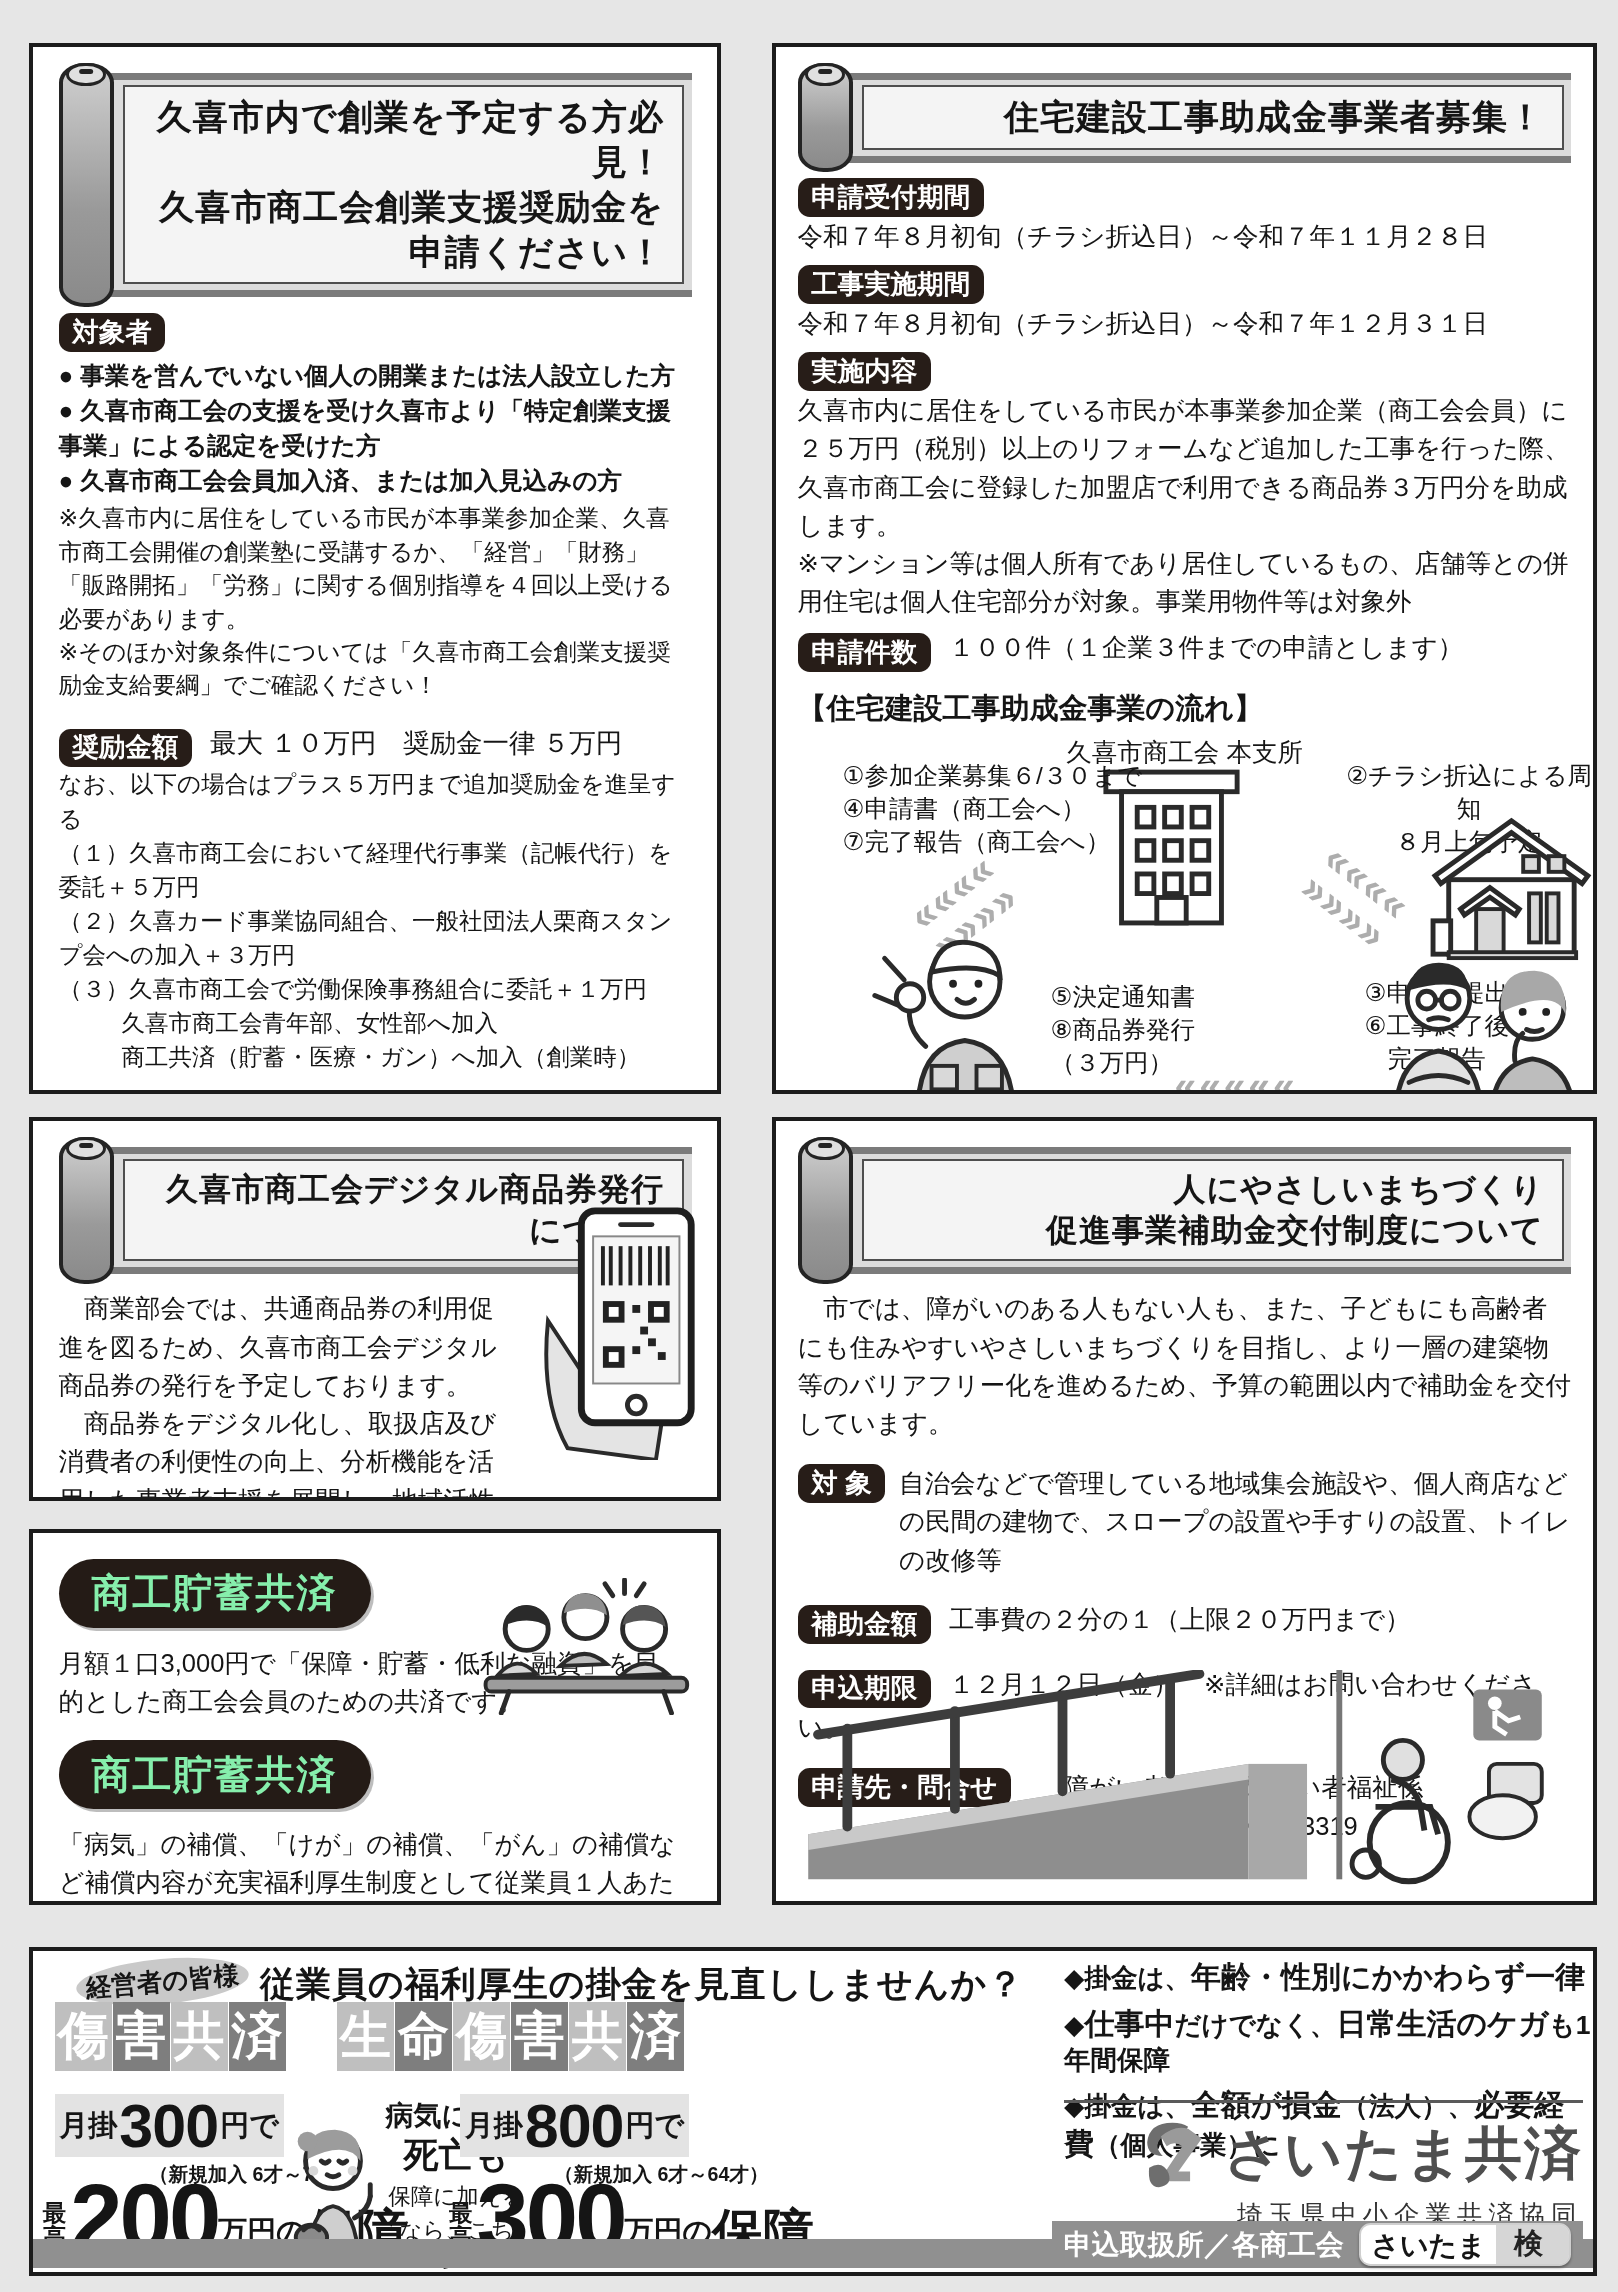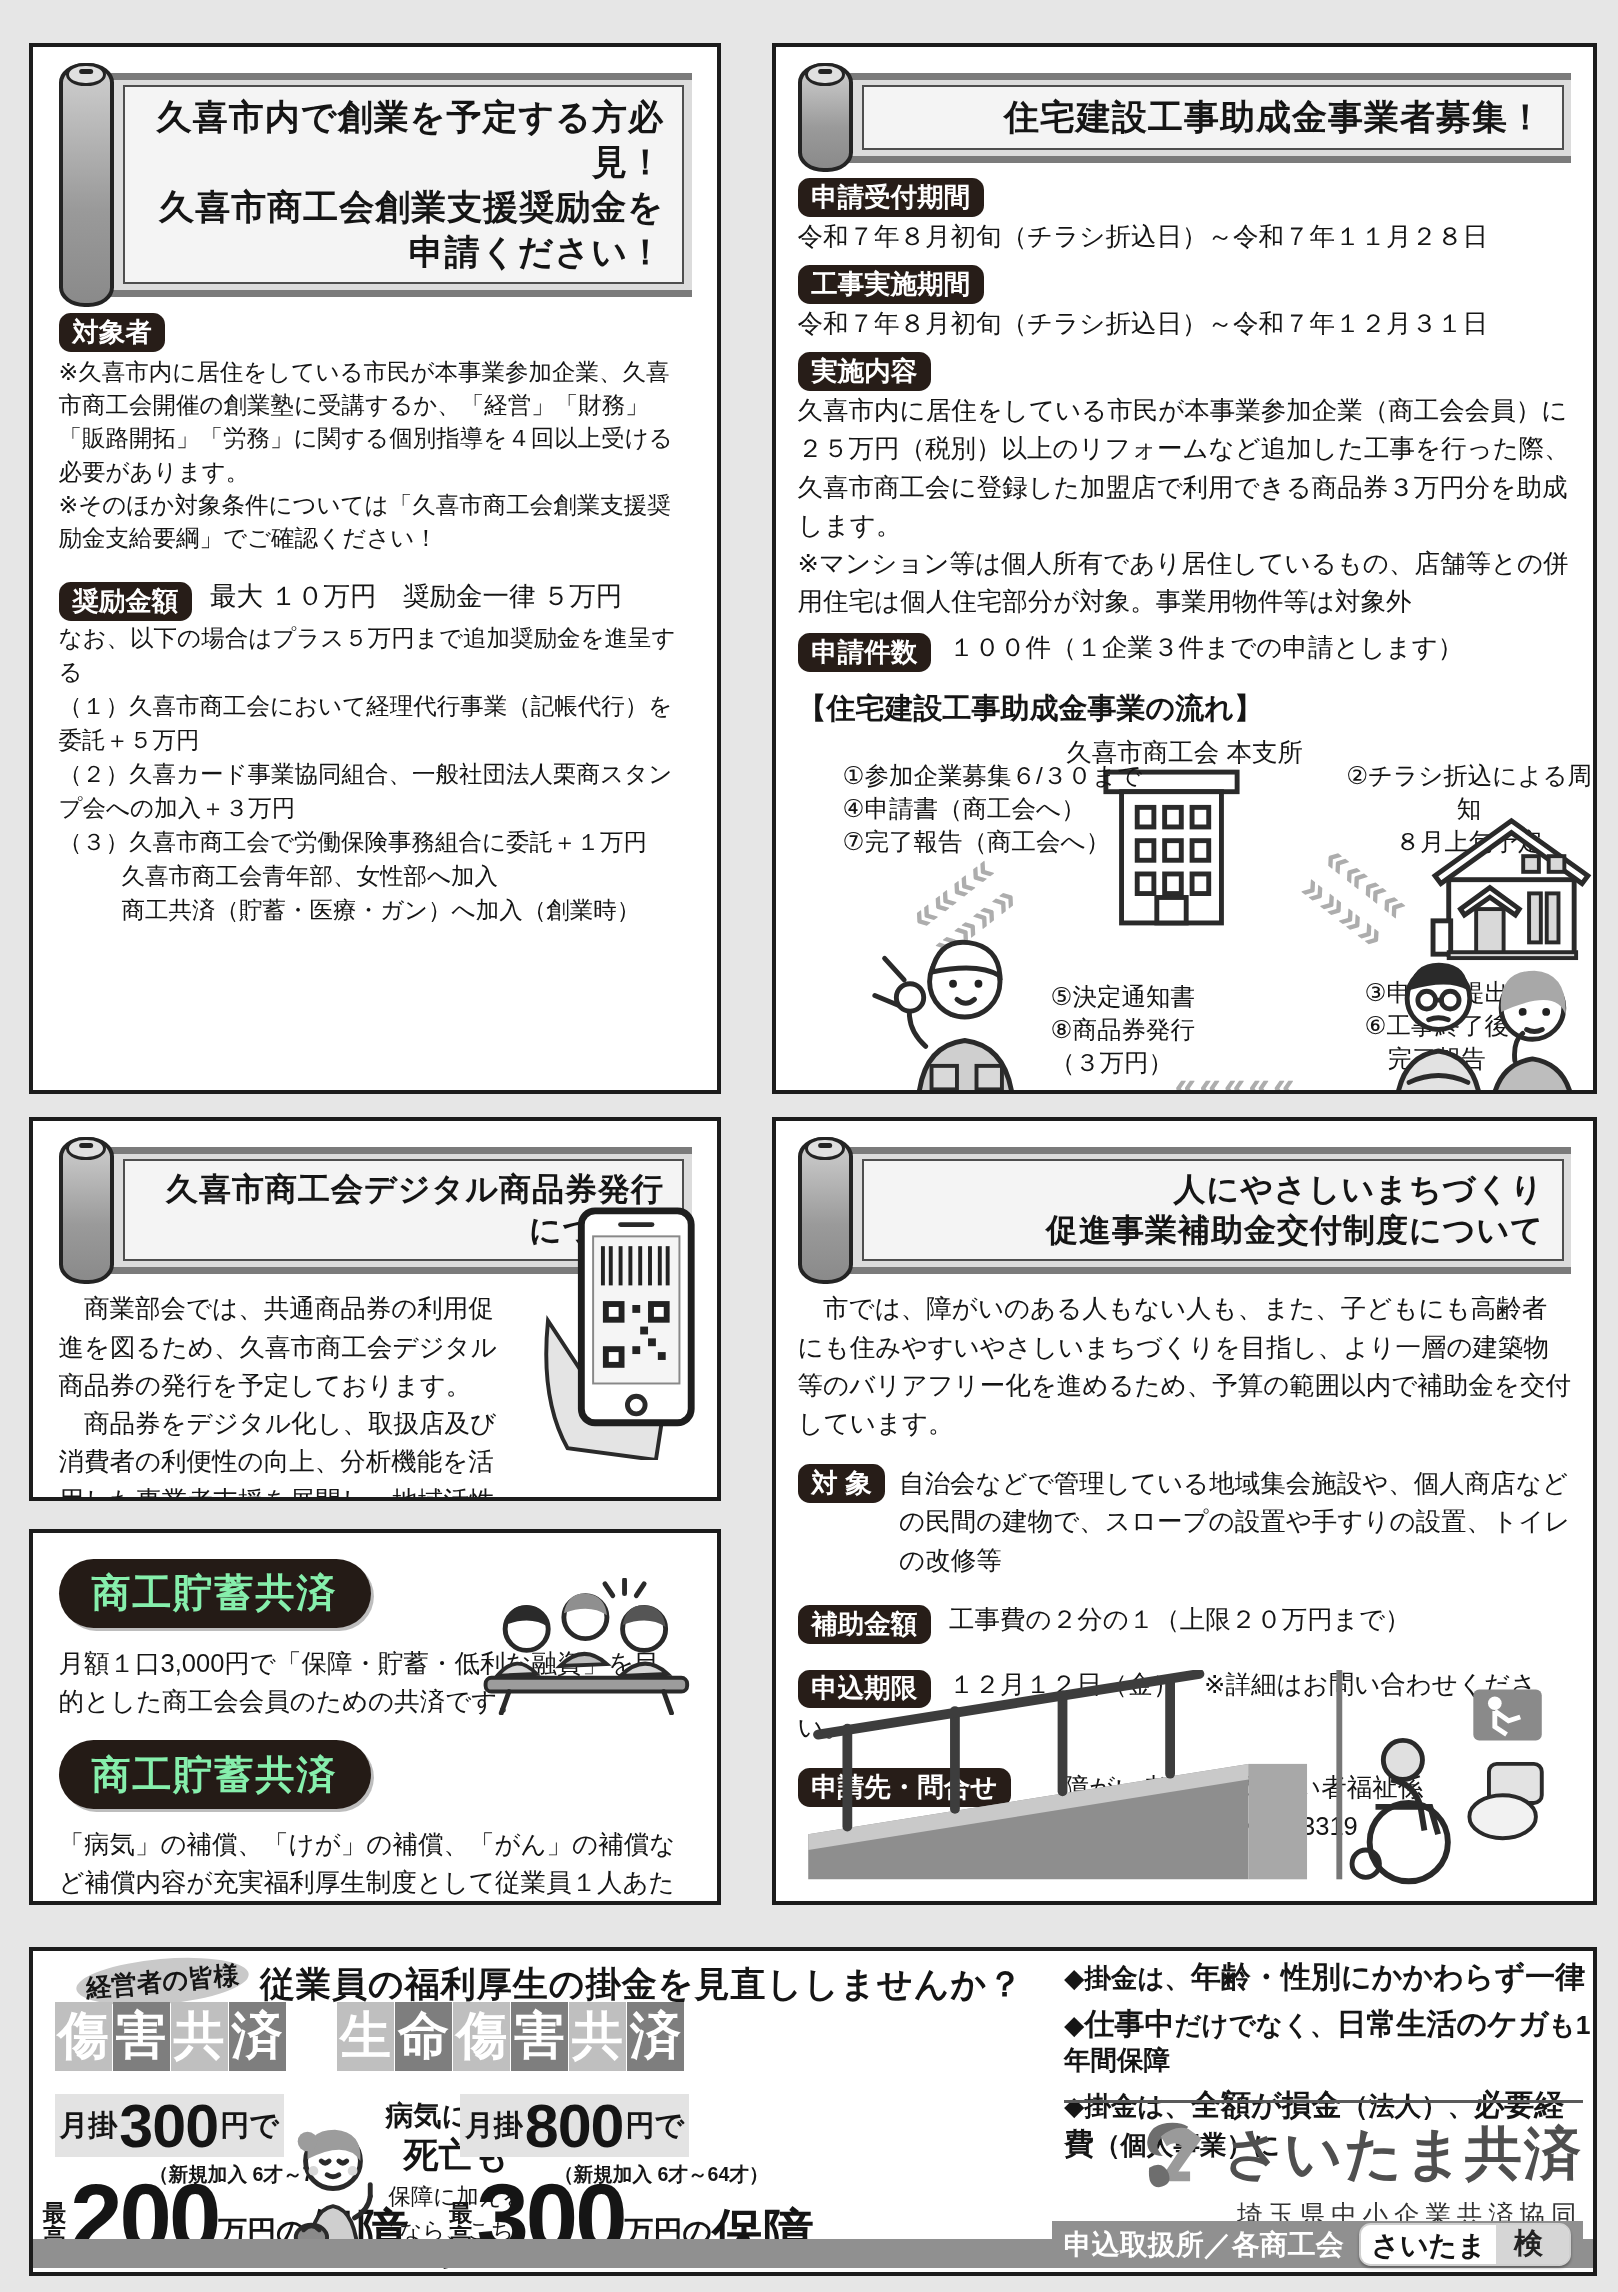--- a/index.html
+++ b/index.html
@@ -147,20 +147,25 @@
       <div class="roll-cyl"></div>
       <div class="scroll-strip">
         <div class="scroll-title">
           <div>久喜市内で創業を予定する方必見！</div>
           <div>久喜市商工会創業支援奨励金を申請ください！</div>
         </div>
       </div>
     </div>
 
     <div><span class="badge">対象者</span></div>
+    <div class="bullets" style="margin-top:7.8px;">
+      <div><span>●</span> <span>事業を営んでいない個人の開業または法人設立した方</span></div>
+      <div><span>●</span> <span>久喜市商工会の支援を受け久喜市より「特定創業支援事業」による認定を受けた方</span></div>
+      <div><span>●</span> <span>久喜市商工会会員加入済、または加入見込みの方</span></div>
+    </div>
     <div class="notes" style="margin-top:3.9px;">
       <div>※久喜市内に居住をしている市民が本事業参加企業、久喜市商工会開催の創業塾に受講するか、「経営」「財務」「販路開拓」「労務」に関する個別指導を４回以上受ける必要があります。</div>
       <div>※そのほか対象条件については「久喜市商工会創業支援奨励金支給要綱」でご確認ください！</div>
     </div>
 
     <div class="sec">
       <span class="badge">奨励金額</span>
       <span class="txt" style="font-size:26.5px;">最大 １０万円　奨励金一律 ５万円</span>
       <div class="txt">なお、以下の場合はプラス５万円まで追加奨励金を進呈する</div>
       <div class="txt">（１）久喜市商工会において経理代行事業（記帳代行）を委託＋５万円</div>

